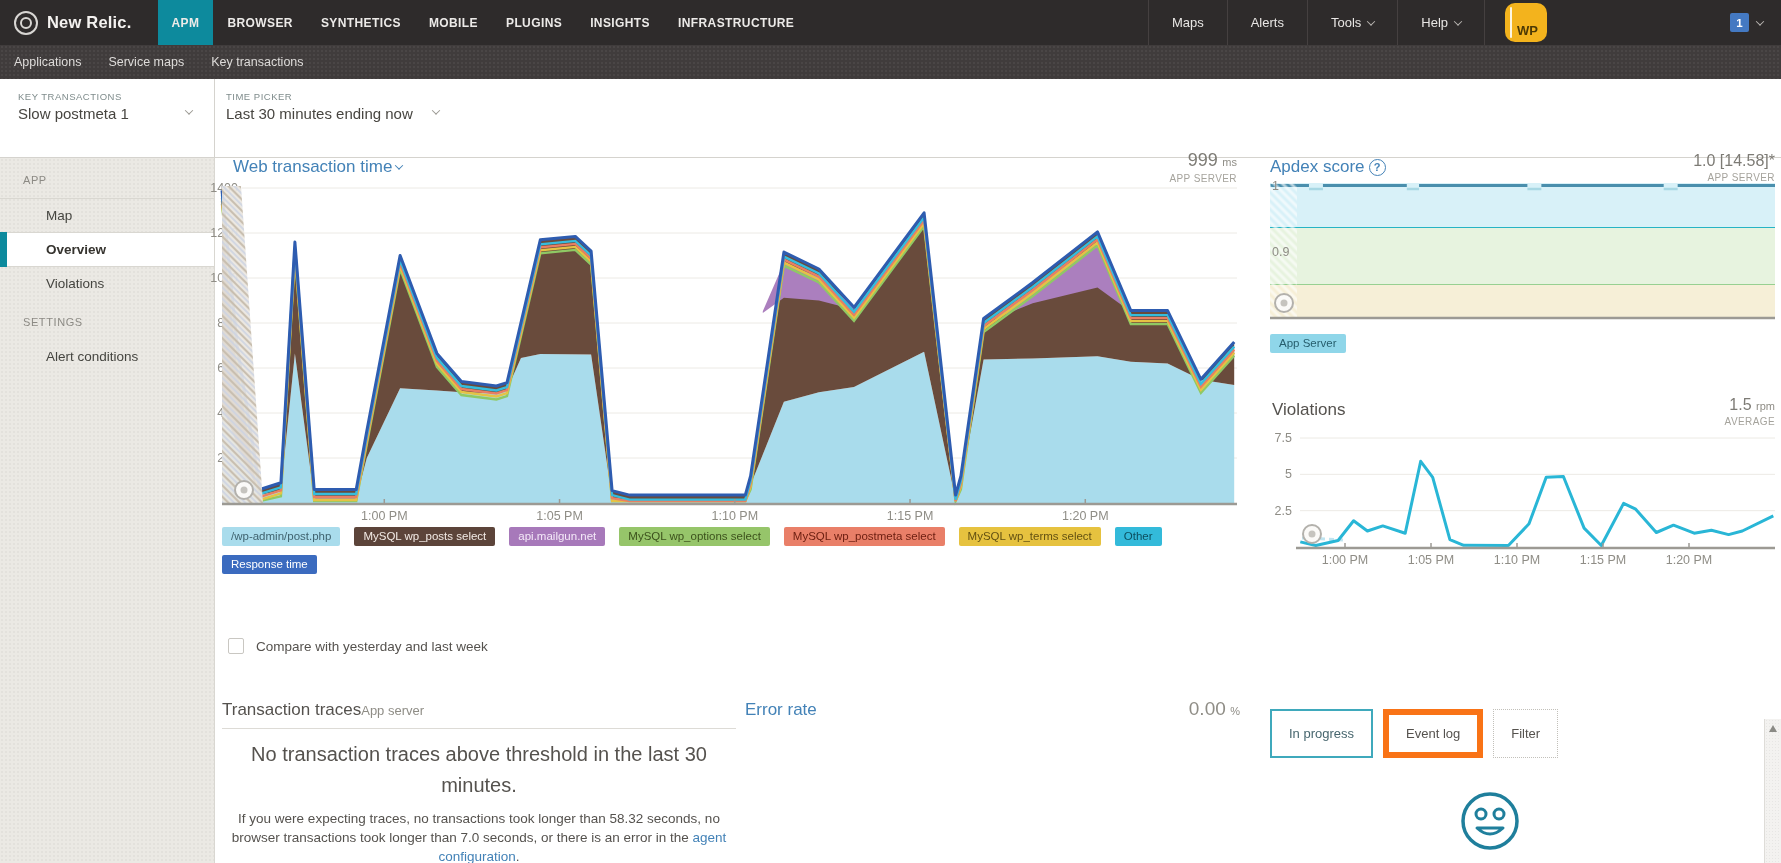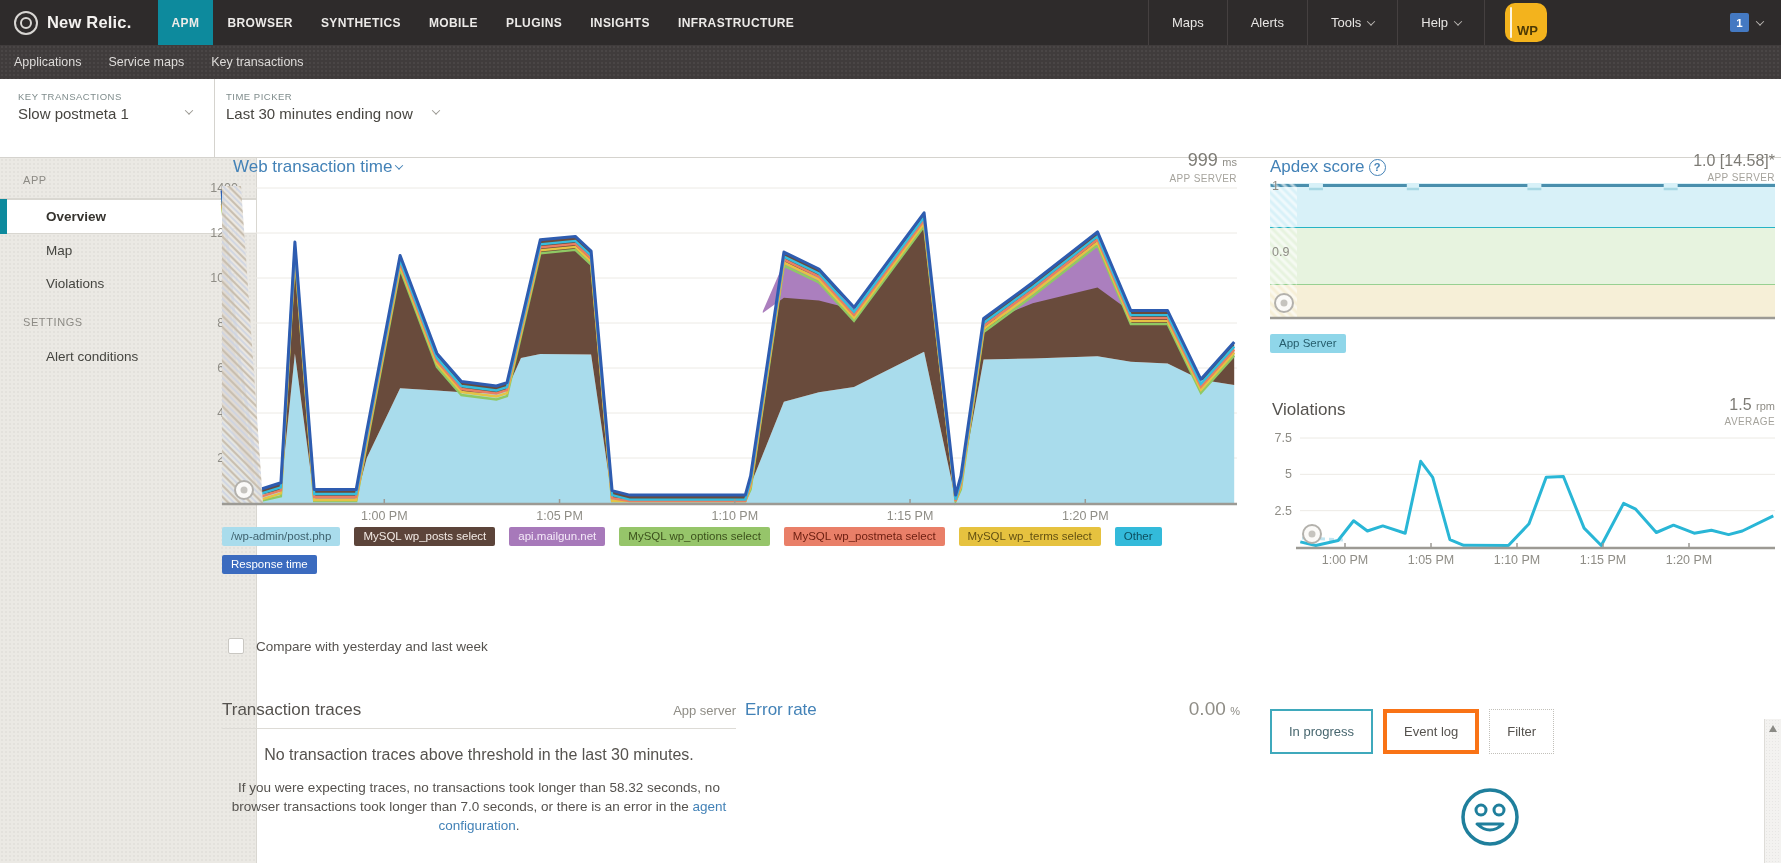--- a/index.html
+++ b/index.html
@@ -35,21 +35,21 @@
   .kt-cell { position:absolute; left:0; top:0; width:215px; height:79px; border-right:1px solid #d5d3ce; }
   .picker-label { position:absolute; left:18px; top:12px; font-size:9.5px; letter-spacing:.5px; color:#7f8c8c; }
   .picker-value { position:absolute; left:18px; top:26px; font-size:15px; color:#474540; }
   .kt-chev { position:absolute; right:22px; top:30px; color:#9a9892; }
   .tp-cell { position:absolute; left:215px; top:0; height:91px; }
   .tp-cell .picker-label { left:11px; }
   .tp-cell .picker-value { left:11px; white-space:nowrap; }
   .tp-chev { position:absolute; left:205px; top:30px; color:#9a9892; }
 
   
-  .sidebar { position:absolute; left:0; top:158px; width:257px; height:705px; background:#ebe9e4; border-right:1px solid #d9d7d1;
+  .sidebar { position:absolute; left:0; top:158px; width:215px; height:705px; background:#ebe9e4; border-right:1px solid #d9d7d1;
              background-image:radial-gradient(rgba(0,0,0,.035) 1px, transparent 1px); background-size:4px 4px; }
   .side-section-label { font-size:11px; letter-spacing:.6px; color:#8c8a84; padding:16px 0 12px 23px; }
   .side-item { position:relative; font-size:13.5px; color:#454540; padding:9px 0 9px 46px; cursor:pointer; }
   .side-item.active { background:#fff; font-weight:700; color:#36342f; border-top:1px solid #d9d7d1; border-bottom:1px solid #d9d7d1; }
   .side-item.active:before { content:""; position:absolute; left:0; top:-1px; bottom:-1px; width:7px; background:#0d8a9d; }
   .side-sep { border-bottom:1px solid #d9d7d1; }
 
   
   .panel-title { position:absolute; font-size:17px; color:#4382b7; display:flex; align-items:center; gap:4px; }
   .panel-title.gray { color:#55524e; }
@@ -64,36 +64,36 @@
   .legend-row { display:flex; gap:14px; flex-wrap:nowrap; }
   .badge { font-size:11.5px; padding:3px 9px 4px; border-radius:2px; white-space:nowrap; cursor:pointer; }
 
   
   .compare { position:absolute; left:228px; top:638px; display:flex; align-items:center; gap:12px; }
   .checkbox { width:16px; height:16px; background:#fff; border:1px solid #c9c7c2; border-radius:2px; cursor:pointer; }
   .compare label { font-size:13.5px; color:#55524e; }
 
   
   .traces { position:absolute; left:222px; top:700px; width:514px; }
-  .traces-head { display:flex; justify-content:space-between; align-items:baseline; border-bottom:1px solid #dddbd6; padding-bottom:8px; }
+  .traces-head { display:flex; align-items:baseline; border-bottom:1px solid #dddbd6; padding-bottom:8px; }
   .traces-head .t { font-size:17px; color:#55524e; }
   .traces-head .s { font-size:13px; color:#8f8d86; }
-  .traces-big { margin-top:10px; font-size:16px; color:#55524e; text-align:center; line-height:31px; }
+  .traces-big { margin-top:10px; font-size:20px; color:#55524e; text-align:center; line-height:31px; }
   .traces-p { margin-top:8px; font-size:13.5px; color:#55524e; text-align:center; line-height:19px; }
   .traces-p a { color:#4382b7; text-decoration:none; cursor:pointer; }
 
   .error-rate-head { position:absolute; left:745px; top:700px; font-size:17px; color:#4382b7; }
   .error-rate-val { position:absolute; left:1000px; top:698px; width:240px; text-align:right; }
   .error-rate-val .v { font-size:19px; color:#8f8d86; }
   .error-rate-val .u { font-size:11px; color:#8f8d86; }
 
   .events { position:absolute; left:1270px; top:698px; width:460px; }
   .events-title { font-size:17px; color:#55524e; }
   .events-btns { display:flex; gap:10px; margin-top:11px; }
-  .ev-btn { background:#fff; font-size:13px; color:#55524e; padding:11px 17px; border:4px solid #f97316; cursor:pointer; }
+  .ev-btn { background:#fff; font-size:13px; color:#55524e; padding:11px 17px; border:6px solid #f97316; cursor:pointer; }
   .ev-btn.sel { border:2px solid #3fa9bc; color:#47666e; }
   .ev-btn.dotted { border:1px dotted #c2c0ba; }
   .smiley-wrap { margin-top:32px; display:flex; justify-content:center; width:440px; }
 
   
   .scrollbar { position:absolute; left:1764px; top:719px; width:17px; height:144px; background:#f3f2f0; border-left:1px solid #dedcd8;
                background-image:radial-gradient(rgba(0,0,0,.05) 1px, transparent 1px); background-size:3px 3px; }
   .scroll-up { position:absolute; left:4px; top:6px; width:0; height:0; border-left:4.5px solid transparent; border-right:4.5px solid transparent; border-bottom:7px solid #8a8a85; cursor:pointer; }
 
   svg text { font-family:"Liberation Sans","DejaVu Sans",sans-serif; }
@@ -149,22 +149,22 @@
   <div class="tp-cell" style="width:440px">
     <div class="picker-label">TIME PICKER</div>
     <div class="picker-value">Last 30 minutes ending now</div>
     <span class="chev tp-chev" style="left:218px"></span>
   </div>
 </div>
 
 <div class="sidebar" id="sidebar">
     <div class="side-section-label">APP</div>
     <div class="side-sep"></div>
+    <div class="side-item">Map</div>
     <div class="side-item active">Overview</div>
-    <div class="side-item">Map</div>
     <div class="side-item">Violations</div>
     <div class="side-section-label">SETTINGS</div>
     <div class="side-item">Alert conditions</div>
   </div>
 
 <div class="panel-title" style="left:233px; top:157px">
   <span>Web transaction time</span>
   <span class="chev" style="color:#4382b7"></span>
 </div>
 <div class="metric" style="left:1000px; top:150px; width:237px">

